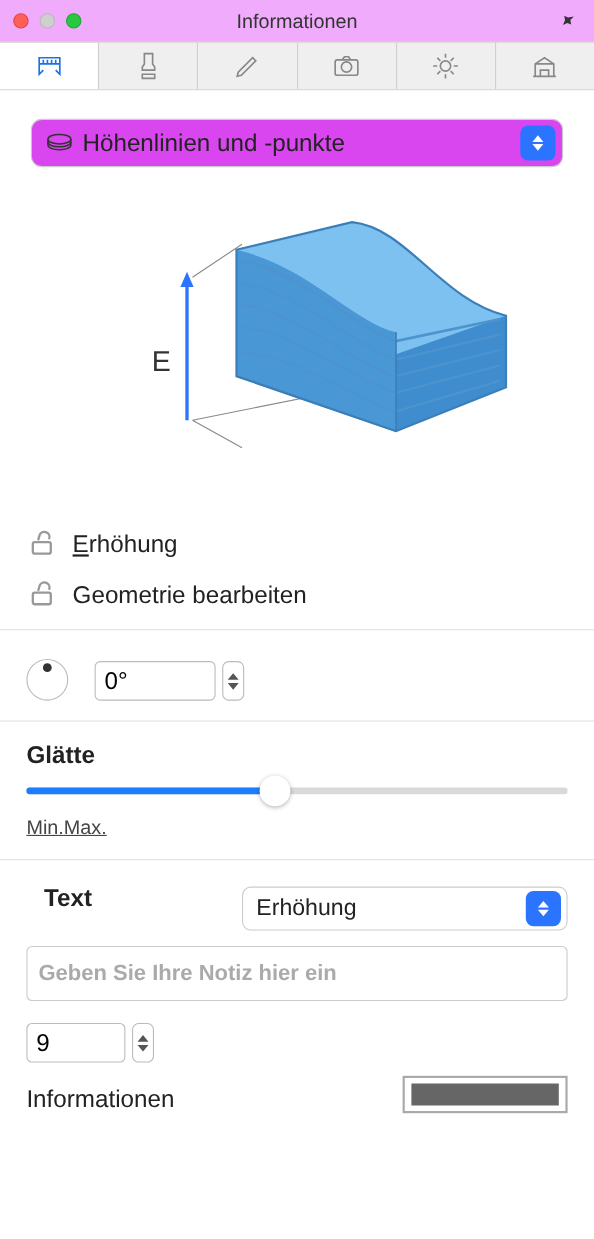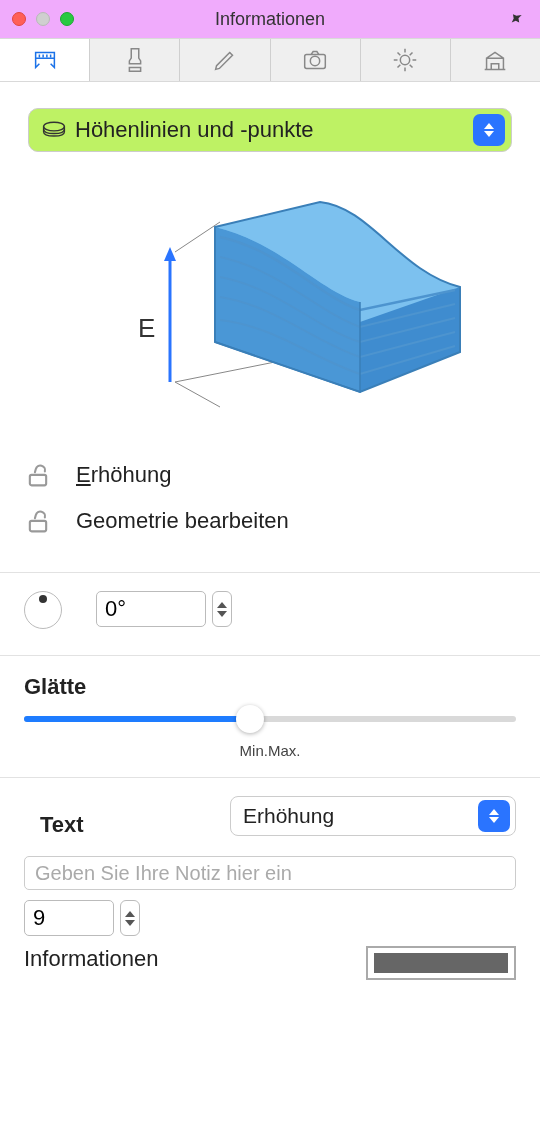--- a/index.html
+++ b/index.html
@@ -17,56 +17,56 @@
 .tabs { display: flex; height: 44px; background: #efefef; border-top: 1px solid #d9d9d9; border-bottom: 1px solid #d9d9d9; }
 .tab { flex: 1; display: flex; align-items: center; justify-content: center; border-right: 1px solid #cfcfcf; }
 .tab:last-child { border-right: none; }
 .tab.active { background: #fff; }
 .tab svg { width: 30px; height: 30px; stroke: #888; fill: none; stroke-width: 1.6; }
 .tab.active svg { stroke: #1b72e8; }
 
 .section { padding: 18px 24px; border-bottom: 1px solid #e2e2e2; }
 .section.nobot { border-bottom: none; }
 
-.drop { display: flex; align-items: center; background: #bef264; border: 1px solid #ccc; border-radius: 10px; height: 44px; padding: 0 6px 0 12px; max-width: 484px; margin: 0 auto; }
+.drop { display: flex; align-items: center; background: #d946ef; border: 1px solid #ccc; border-radius: 10px; height: 44px; padding: 0 6px 0 12px; max-width: 484px; margin: 0 auto; }
 .drop-label { flex: 1; font-size: 22px; color: #222; }
 .drop-btn { width: 32px; height: 32px; background: #2a74ff; border-radius: 7px; display: flex; flex-direction: column; align-items: center; justify-content: center; gap: 0px; }
 .drop-btn .chev { width: 0; height: 0; border-left: 5px solid transparent; border-right: 5px solid transparent; }
 .drop-btn .up { border-bottom: 6px solid #fff; margin-bottom: 2px; }
 .drop-btn .dn { border-top: 6px solid #fff; }
 
 .illus { display: flex; justify-content: center; padding: 24px 0 12px; }
 
-.row { display: flex; align-items: flex-start; height: 46px; gap: 24px; }
+.row { display: flex; align-items: flex-end; height: 46px; gap: 14px; }
 .lock { width: 28px; height: 28px; stroke: #999; fill: none; stroke-width: 1.8; }
 .label { font-size: 22px; color: #222; flex: 1; }
 .label-u::first-letter { text-decoration: underline; }
 
 .numbox { display: flex; align-items: center; gap: 6px; }
 .numin { width: 110px; height: 36px; border: 1px solid #bbb; border-radius: 5px; font-size: 22px; padding: 0 8px; background: #fff; }
 .stepper { width: 20px; height: 36px; display: flex; flex-direction: column; justify-content: center; align-items: center; border: 1px solid #bbb; border-radius: 6px; background: #fff; }
 .stepper .ar { width: 0; height: 0; border-left: 5px solid transparent; border-right: 5px solid transparent; }
 .stepper .aup { border-bottom: 6px solid #555; margin-bottom: 3px; }
 .stepper .adn { border-top: 6px solid #555; }
 
 .heading { font-size: 22px; font-weight: 600; color: #222; }
 
 .rotdial { width: 38px; height: 38px; border-radius: 50%; border: 1px solid #bbb; background: #fff; position: relative; margin-right: 10px; }
 .rotdial::after { content: ''; position: absolute; top: 3px; left: 50%; transform: translateX(-50%); width: 8px; height: 8px; background: #333; border-radius: 50%; }
 
 .slider { position: relative; height: 38px; }
 .track { position: absolute; top: 16px; left: 0; right: 0; height: 6px; background: #d9d9d9; border-radius: 3px; }
 .fill { position: absolute; top: 16px; left: 0; width: 46%; height: 6px; background: #1e7cff; border-radius: 3px; }
 .thumb { position: absolute; top: 5px; left: 46%; transform: translateX(-50%); width: 28px; height: 28px; background: #fff; border-radius: 50%; box-shadow: 0 1px 4px rgba(0,0,0,.3); }
-.sliderlabels { display: flex; justify-content: center; font-size: 15px; color: #444; margin-top: 4px; }
+.sliderlabels { display: flex; justify-content: flex-start; font-size: 18px; color: #444; margin-top: 4px; text-decoration: underline; }
 
 .select-wide { display: flex; align-items: center; background: #fff; border: 1px solid #ccc; border-radius: 8px; height: 40px; padding: 0 5px 0 12px; flex: 1; }
 .select-wide .txt { flex: 1; font-size: 21px; color: #222; }
 
-.noteinput { width: 100%; height: 34px; border: 1px solid #ccc; border-radius: 5px; padding: 0 10px; font-size: 20px; color: #222; margin-top: 14px; }
+.noteinput { width: 100%; height: 50px; border: 1px solid #ccc; border-radius: 5px; padding: 0 10px; font-size: 20px; color: #222; margin-top: 14px; font-weight: bold; }
 .noteinput::placeholder { color: #aaa; }
 
 .colorwell { width: 150px; height: 34px; border: 2px solid #aaa; background: #fff; display: flex; align-items: center; justify-content: center; box-shadow: inset 0 0 0 2px #fff; }
 .colorwell .swatch { width: 134px; height: 20px; background: #666; }
 
 .spacer-top { height: 8px; }
 </style>
 </head>
 <body>
 

